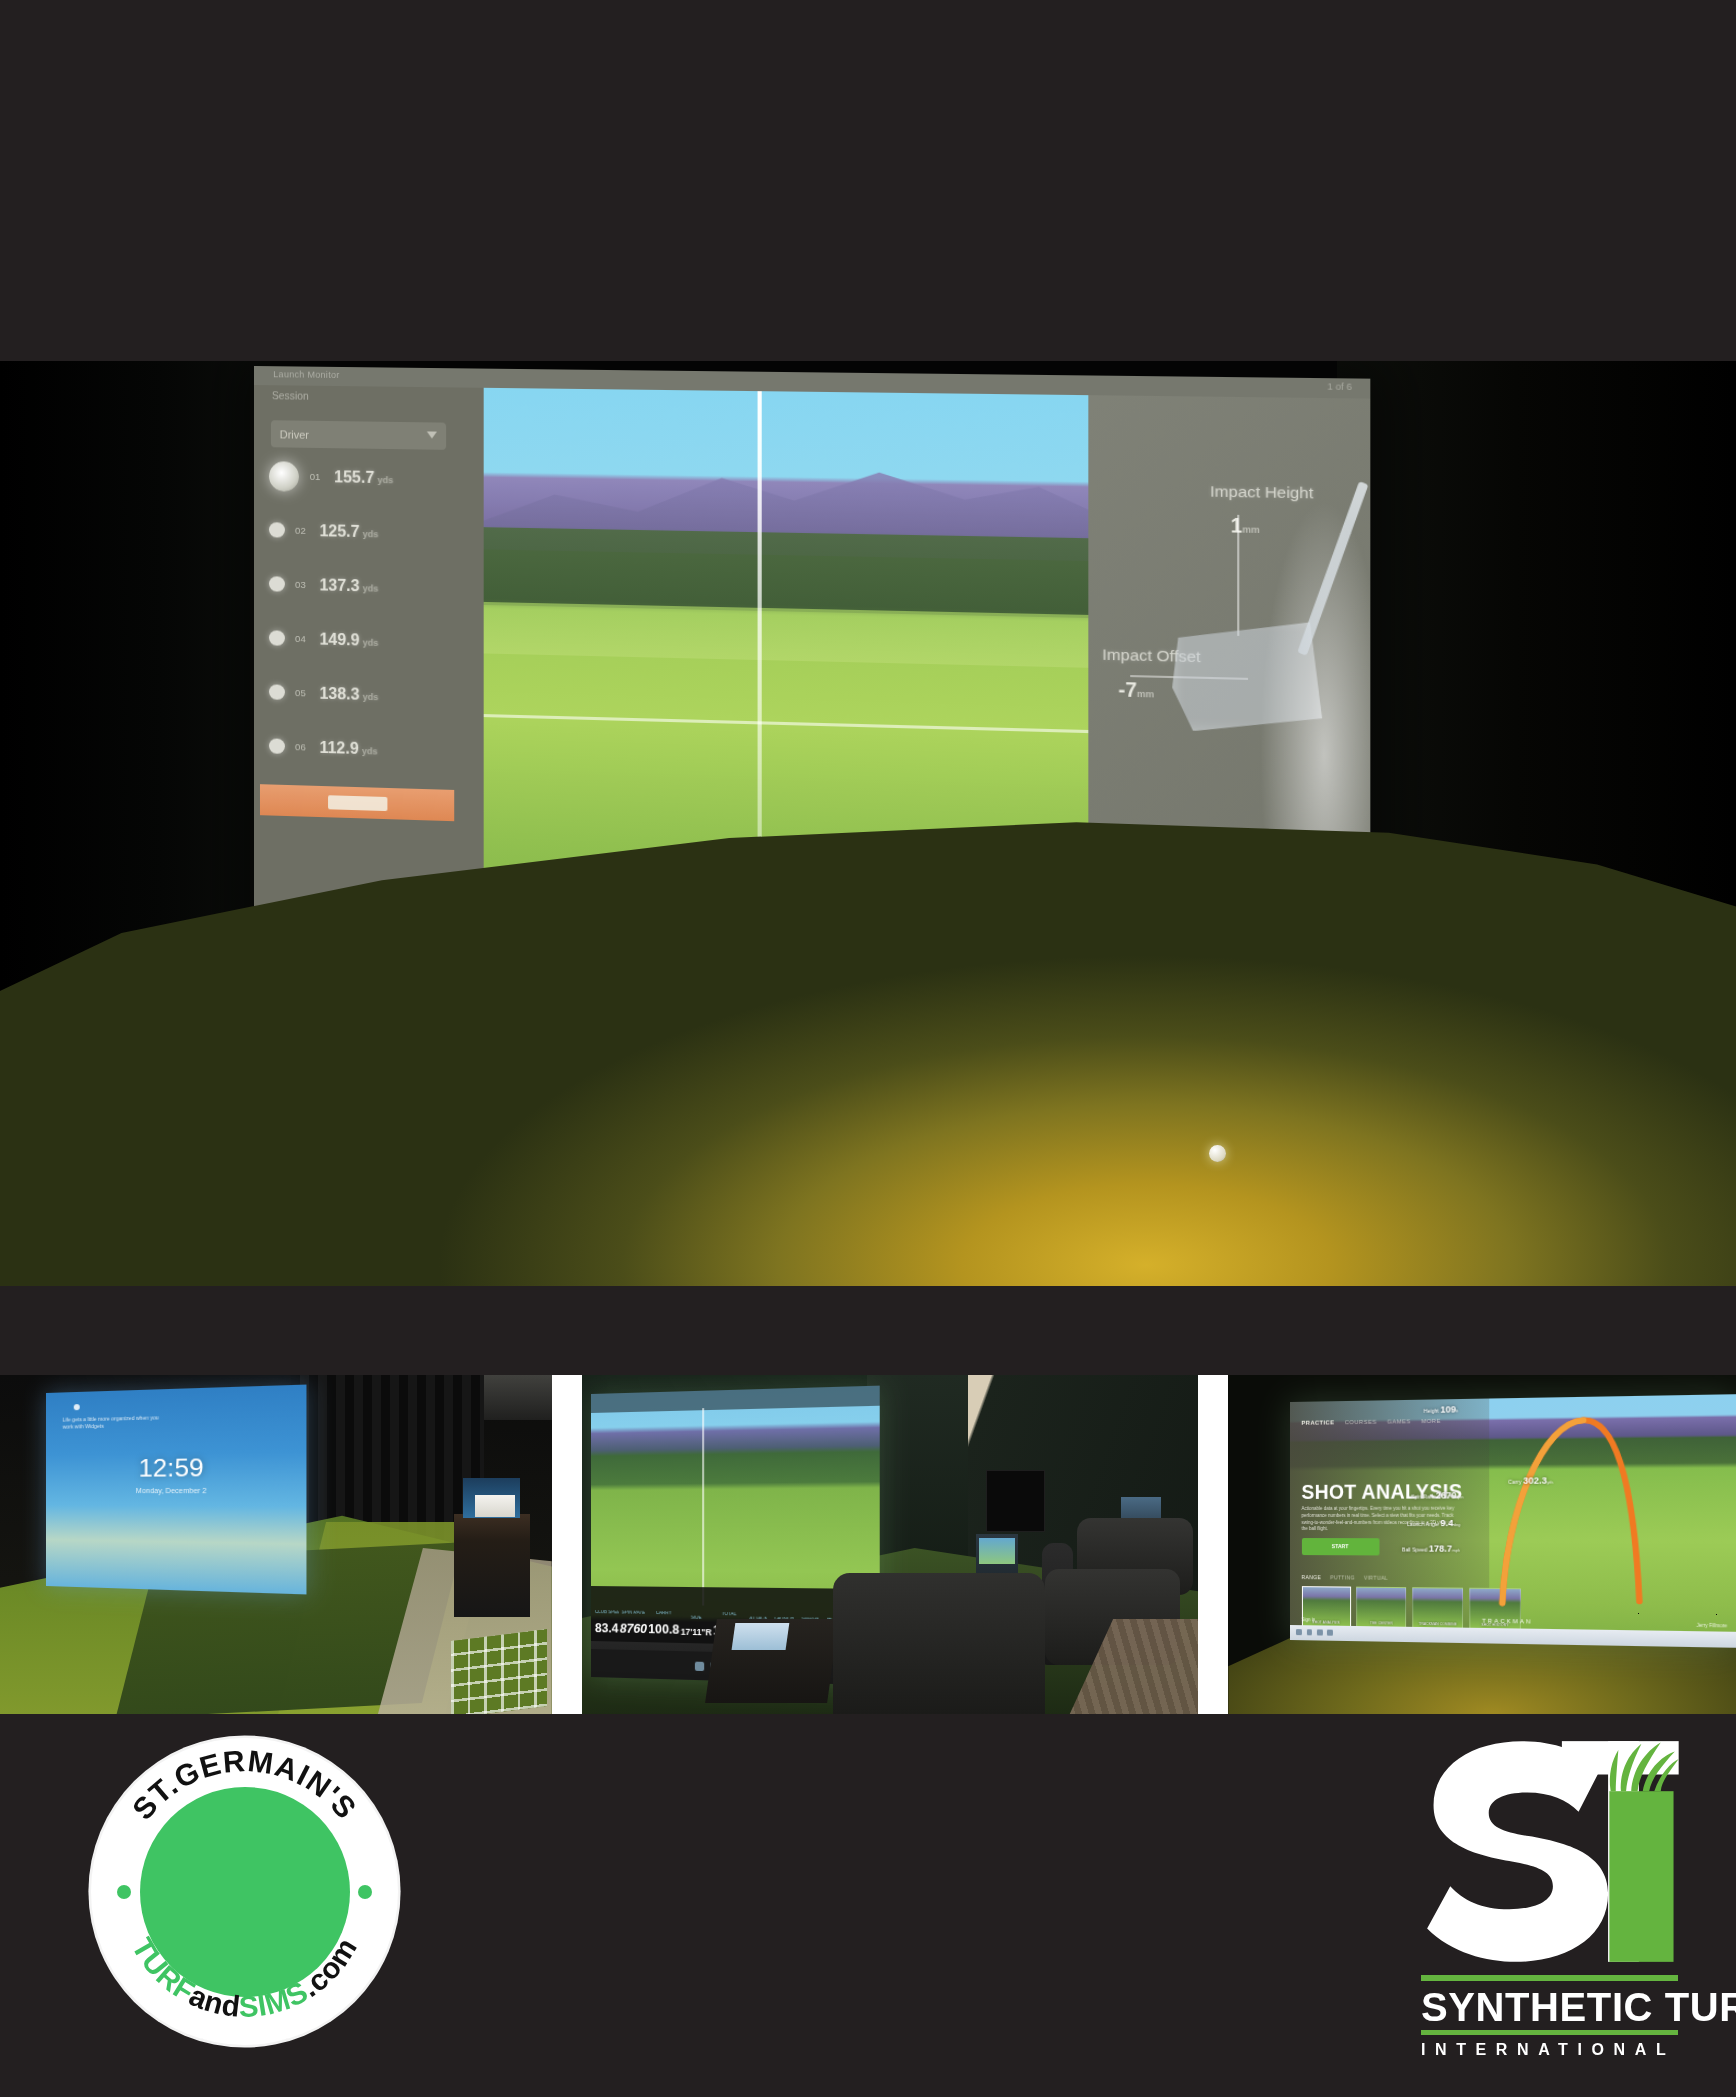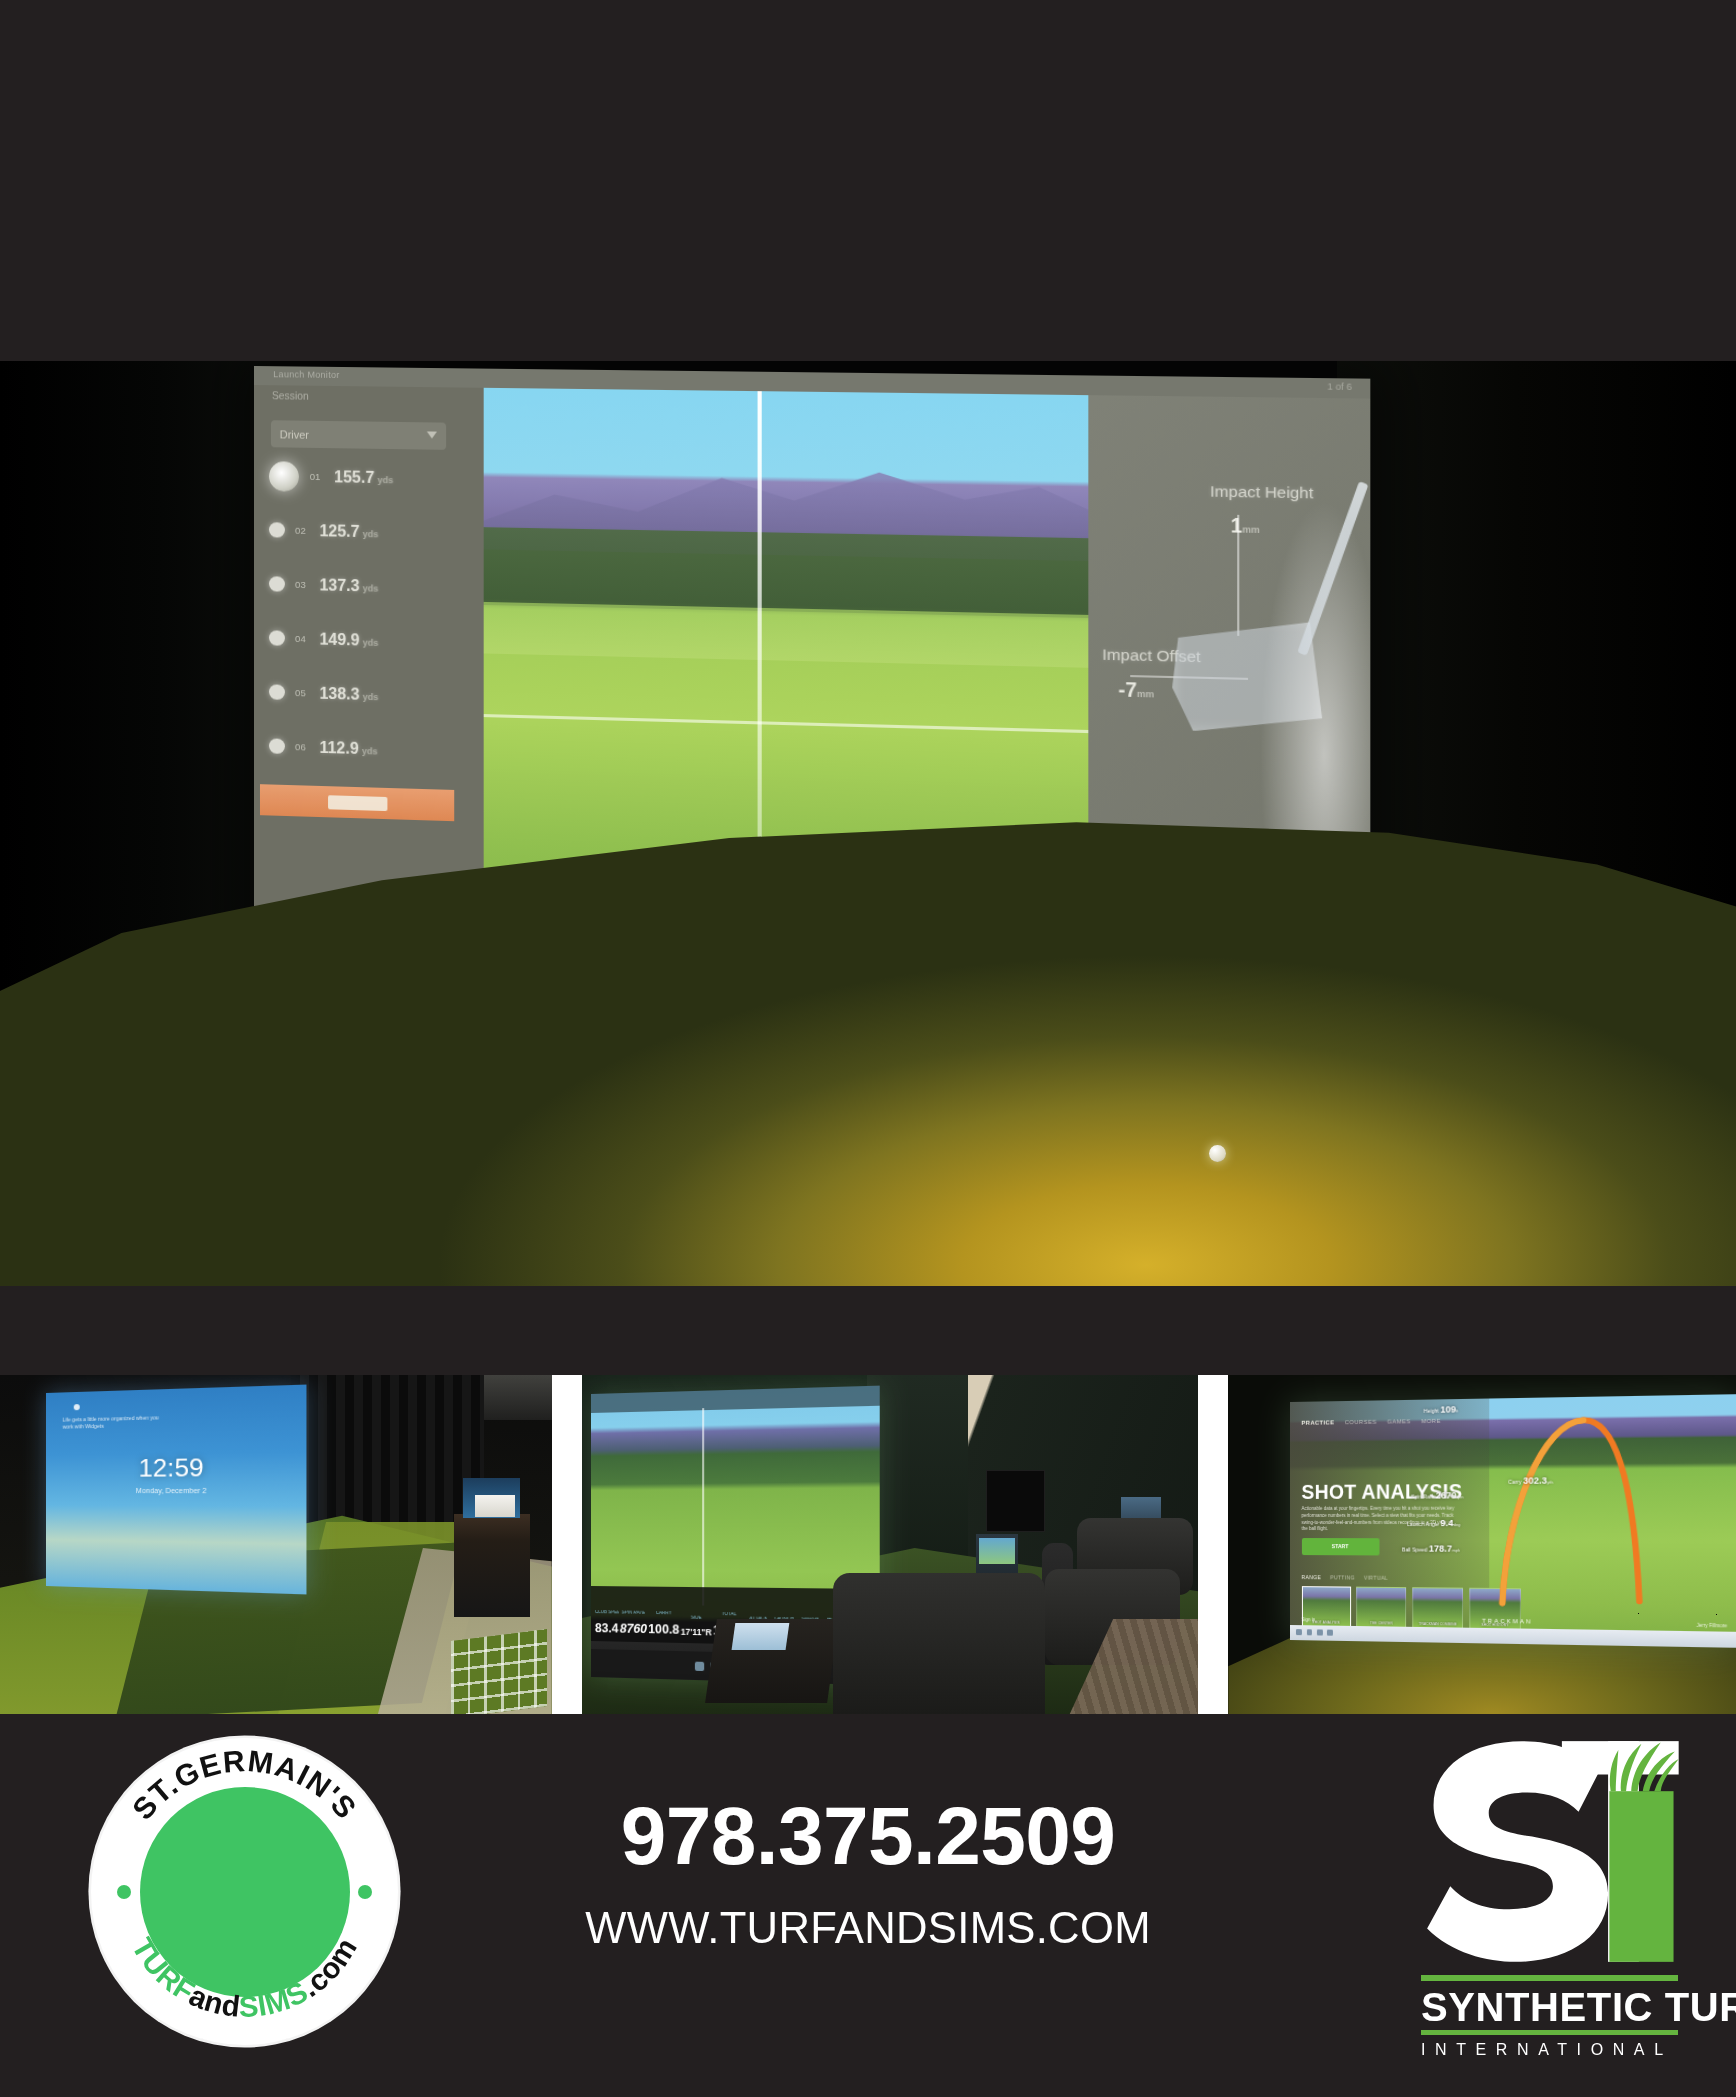--- a/index.html
+++ b/index.html
@@ -749,21 +749,21 @@
     letter-spacing: 0.6px; white-space: nowrap;
   }
   .sti .rule-bot {
     position: absolute; left: 40px; top: 294px; width: 257px; height: 5.1px;
     background: #64b43f;
   }
   .sti .intl {
     position: absolute; left: 40px; top: 305px; width: 257px;
     color: #ffffff;
     font-family: "Liberation Sans", sans-serif;
-    font-weight: 400; font-size: 16px; letter-spacing: 9.6px;
+    font-weight: 700; font-size: 16px; letter-spacing: 9.6px;
     white-space: nowrap;
   }
 </style>
 </head>
 <body>
 
 <div class="page">
 
 
   <div class="hero">
@@ -1056,24 +1056,20 @@
           <textPath href="#arcTopPath" startOffset="50%" text-anchor="middle" id="stsTop">ST.GERMAIN'S</textPath>
         </text>
         <text class="arc-bot">
           <textPath href="#arcBotPath" startOffset="50%" text-anchor="middle" id="stsBot">
             <tspan class="g" id="stsTurf">TURF</tspan><tspan class="k" id="stsAnd">and</tspan><tspan class="g" id="stsSims">SIMS</tspan><tspan class="k" id="stsCom">.com</tspan>
           </textPath>
         </text>
       </svg>
     </div>
 
-    <div class="contact">
-      <div class="phone">978.375.2509</div>
-      <div class="web">WWW.TURFANDSIMS.COM</div>
-    </div>
 
     <div class="sti">
       <div class="mark">
         <svg viewBox="0 0 440 360">
 
           <path d="M196 8 C 118 8, 58 46, 58 108 C 58 168, 122 186, 182 196
                    C 222 203, 244 212, 244 234 C 244 258, 214 270, 176 270
                    C 132 270, 104 256, 84 234 L 48 300
                    C 86 338, 140 352, 186 352 C 268 352, 330 312, 330 246
                    C 330 184, 266 166, 206 156 C 168 150, 144 142, 144 120

